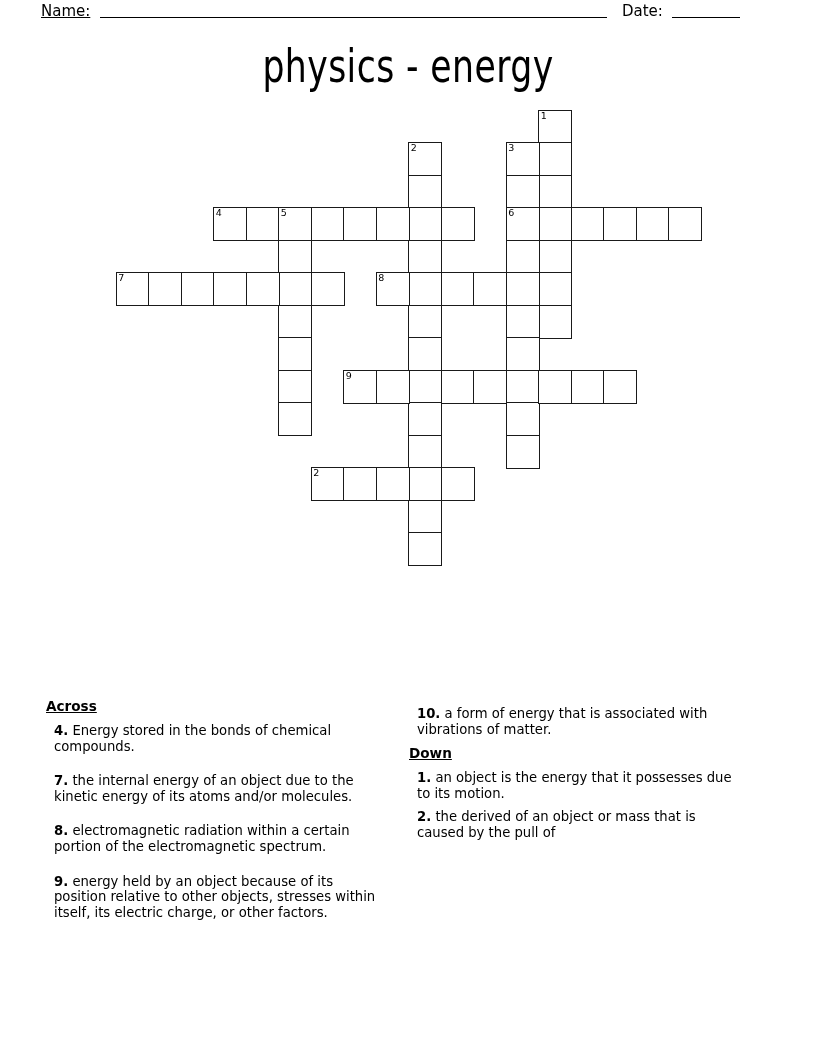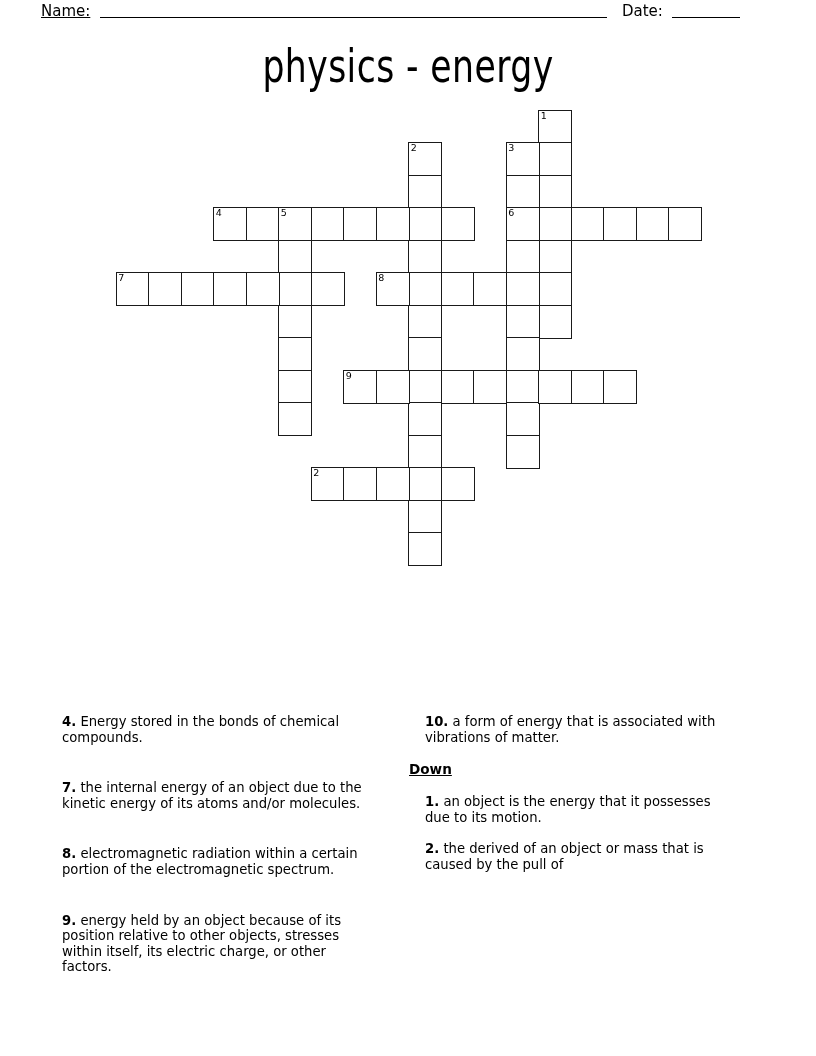--- a/index.html
+++ b/index.html
@@ -120,21 +120,21 @@
   .clue-col-right { left: 409px; width: 340px; }
 
   .clue-heading {
     font-weight: bold;
     text-decoration: underline;
     font-size: 13.6px;
     line-height: 17px;
     margin: 0 0 0 0;
   }
   .clue-item {
-    margin: 16px;
+    margin: 8px;
     text-indent: 0;
   }
   .clue-num {
     font-weight: bold;
   }
   .clue-gap { height: 3px; }
 </style>
 </head>
 <body>
 
@@ -232,20 +232,21 @@
     <div class="cw-cell" style="left: 310.8px; top: 467.3px; width: 34.1px; height: 34.1px;">
       <span class="cw-num">2</span>
     </div>
     <div class="cw-cell" style="left: 343.3px; top: 467.3px; width: 34.1px; height: 34.1px;"></div>
     <div class="cw-cell" style="left: 375.8px; top: 467.3px; width: 34.1px; height: 34.1px;"></div>
     <div class="cw-cell" style="left: 440.8px; top: 467.3px; width: 34.1px; height: 34.1px;"></div>
   </div>
 
 <div class="clues">
   <div class="clue-col clue-col-left" id="clue-col-left">
+      <div class="clue-heading">Across</div>
       <div class="clue-item"><span class="clue-num">4.</span><span> Energy stored in the bonds of chemical compounds.</span></div>
       <div class="clue-gap"></div>
       <div class="clue-item"><span class="clue-num">7.</span><span> the internal energy of an object due to the kinetic energy of its atoms and/or molecules.</span></div>
       <div class="clue-gap"></div>
       <div class="clue-item"><span class="clue-num">8.</span><span> electromagnetic radiation within a certain portion of the electromagnetic spectrum.</span></div>
       <div class="clue-gap"></div>
       <div class="clue-item"><span class="clue-num">9.</span><span> energy held by an object because of its position relative to other objects, stresses within itself, its electric charge, or other factors.</span></div>
     </div>
   <div class="clue-col clue-col-right" id="clue-col-right">
       <div class="clue-item"><span class="clue-num">10.</span><span> a form of energy that is associated with vibrations of matter.</span></div>

